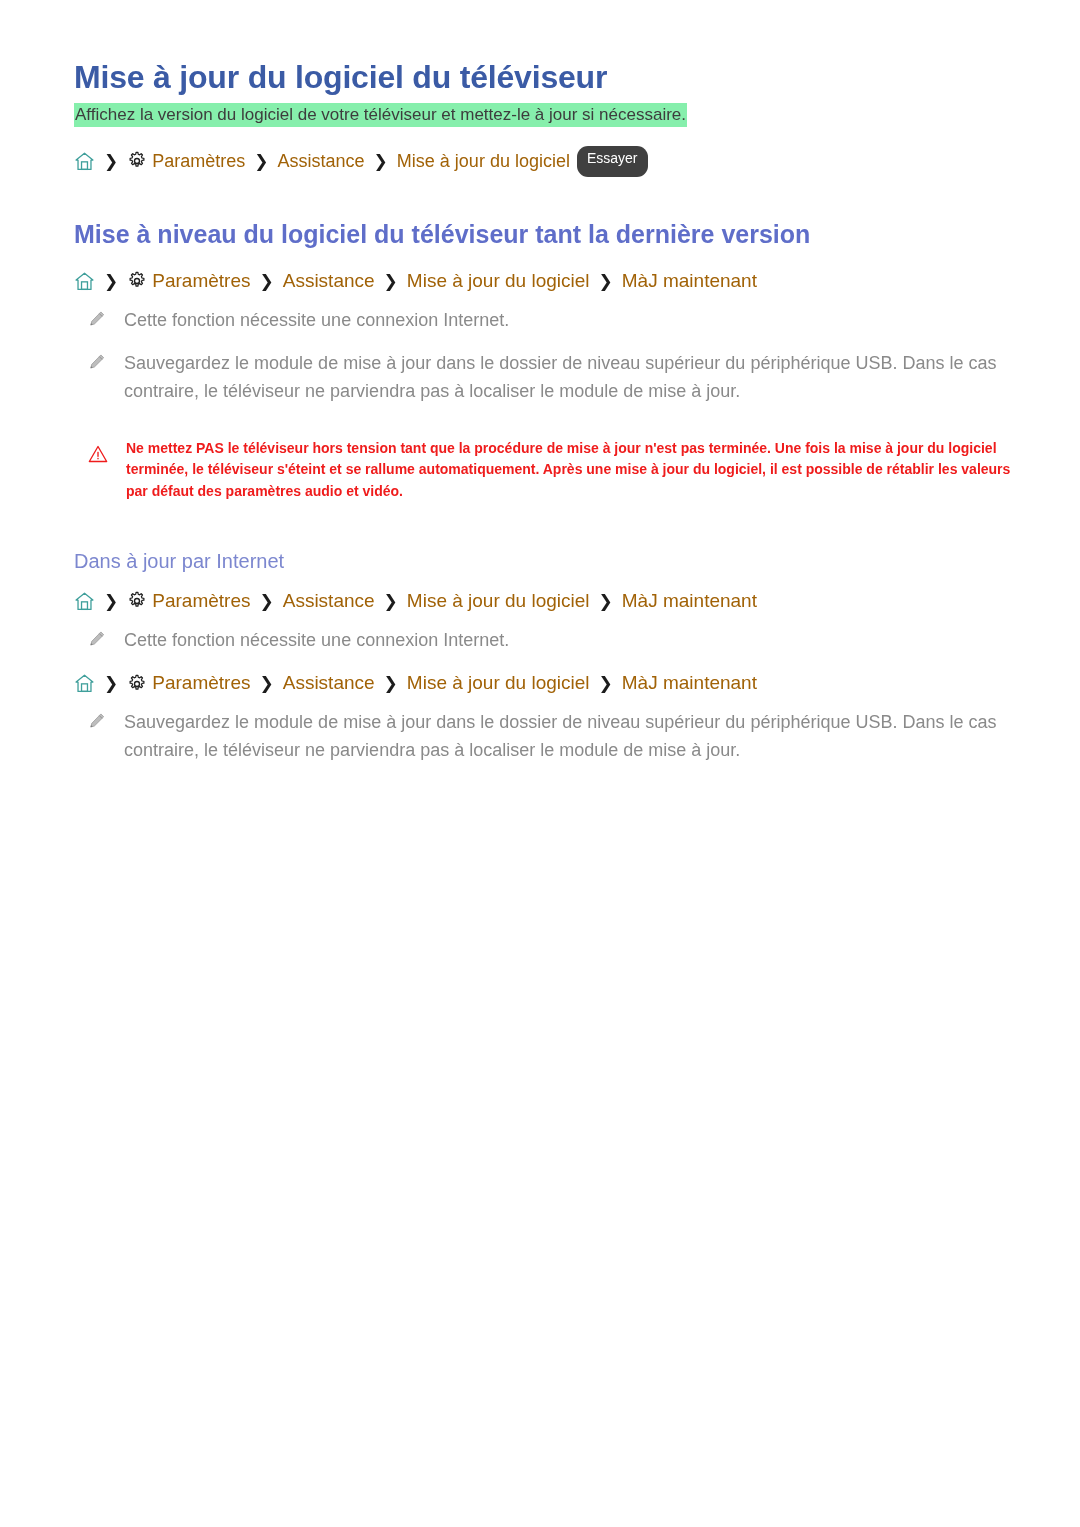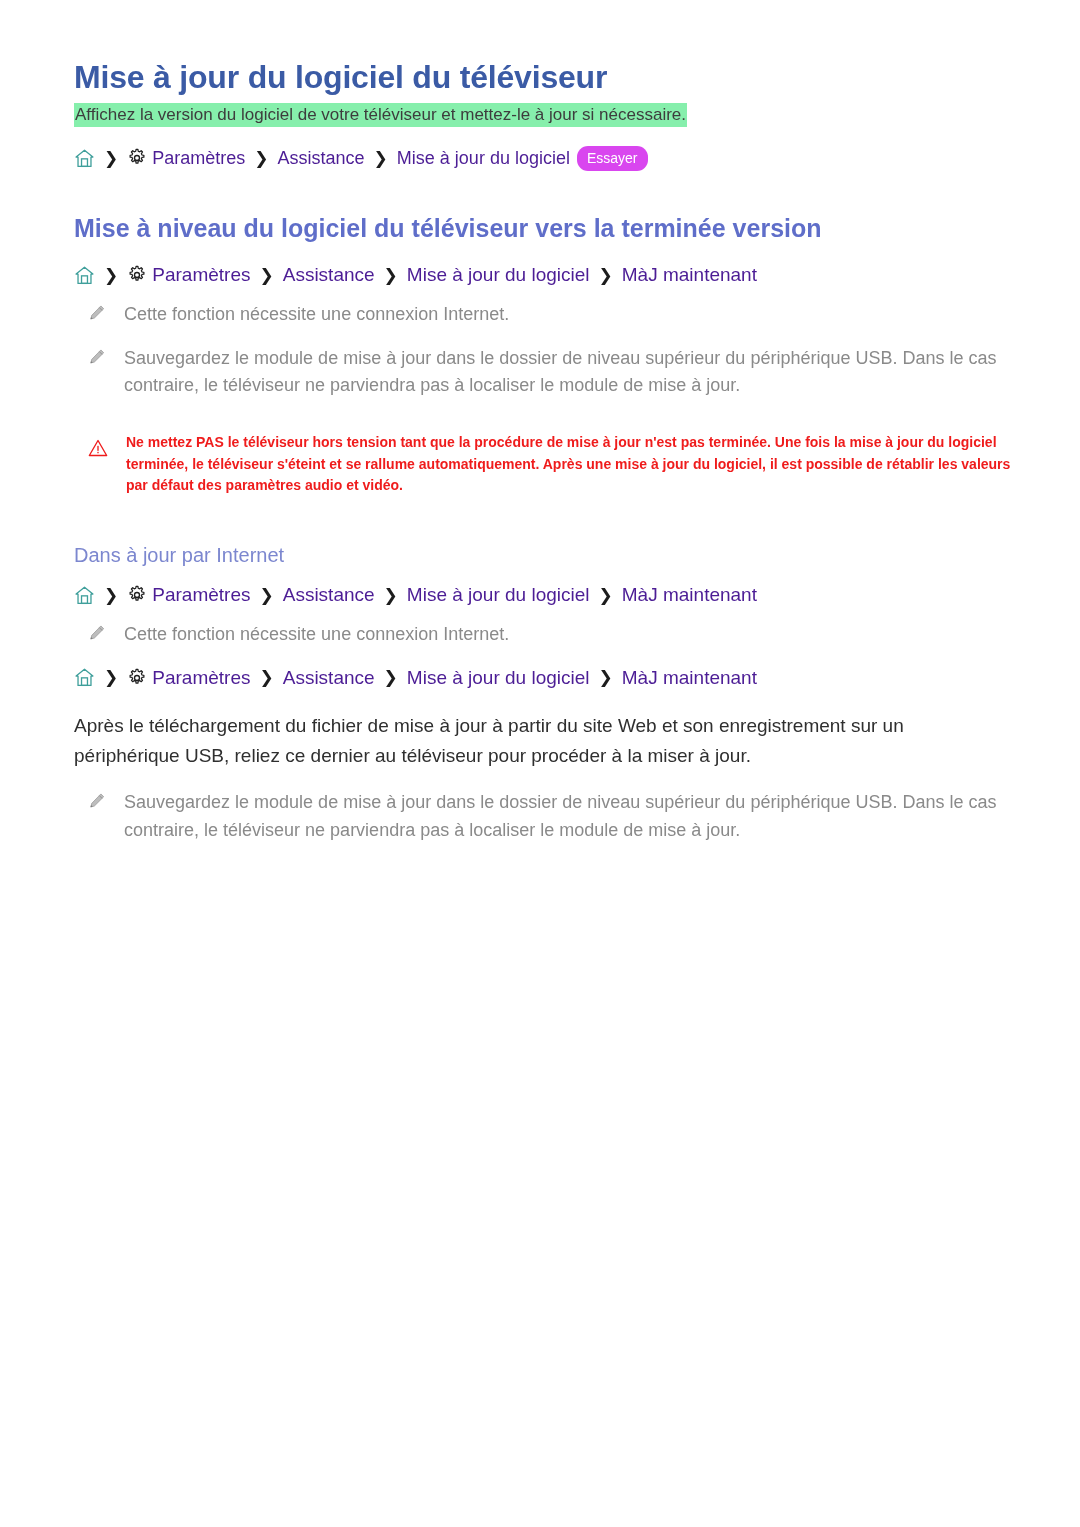--- a/index.html
+++ b/index.html
@@ -65,21 +65,21 @@
     align-items: center;
     flex-wrap: wrap;
     gap: 0;
     font-size: 19px;
     color: #15639f;
     margin: 0 0 12px 0;
     line-height: 1.4;
   }
   .breadcrumb.top { margin-bottom: 10px; font-size: 18px; }
   .breadcrumb .crumb {
-    color: #4c1d95;
+    color: #a16207;
     white-space: nowrap;
   }
   .breadcrumb .sep {
     color: #1c1c1c;
     font-weight: bold;
     font-size: 17px;
     margin: 0 9px;
     line-height: 1;
     display: inline-flex;
     align-items: center;
@@ -90,25 +90,25 @@
     justify-content: center;
     vertical-align: middle;
   }
   .ico-home { width: 21px; height: 21px; }
   .ico-gear { width: 20px; height: 20px; margin-right: 5px; }
 
   .try-badge {
     display: inline-flex;
     align-items: center;
     justify-content: center;
-    background: #d946ef;
+    background: #404040;
     color: #ffffff;
     font-size: 14px;
     line-height: 1;
-    padding: 5px 10px 6px 10px;
+    padding: 5px 10px 12px 10px;
     border-radius: 11px;
     margin-left: 7px;
     white-space: nowrap;
   }
 
   
   .note {
     display: flex;
     align-items: flex-start;
     margin: 0 0 16px 0;
@@ -183,21 +183,21 @@
       </svg>
     </span>
     <span class="crumb">Paramètres</span>
     <span class="sep">❯</span>
     <span class="crumb">Assistance</span>
     <span class="sep">❯</span>
     <span class="crumb">Mise à jour du logiciel</span>
     <span class="try-badge">Essayer</span>
   </div>
 
-  <h2 class="section-title">Mise à niveau du logiciel du téléviseur vers la terminée version</h2>
+  <h2 class="section-title">Mise à niveau du logiciel du téléviseur tant la dernière version</h2>
 
   <div class="breadcrumb">
     <span class="ico ico-home">
       <svg viewBox="0 0 24 24" width="21" height="21" aria-hidden="true">
         <path d="M12 2.6 2.4 10.4h2.2V21h14.8V10.4h2.2L12 2.6z" fill="none" stroke="#3f9f9b" stroke-width="1.5" stroke-linejoin="round"></path>
         <rect x="8.6" y="12.4" width="6.8" height="8.6" fill="none" stroke="#3f9f9b" stroke-width="1.5"></rect>
       </svg>
     </span>
     <span class="sep">❯</span>
     <span class="ico ico-gear">
@@ -301,21 +301,20 @@
     </span>
     <span class="crumb">Paramètres</span>
     <span class="sep">❯</span>
     <span class="crumb">Assistance</span>
     <span class="sep">❯</span>
     <span class="crumb">Mise à jour du logiciel</span>
     <span class="sep">❯</span>
     <span class="crumb">MàJ maintenant</span>
   </div>
 
-  <p class="body-text">Après le téléchargement du fichier de mise à jour à partir du site Web et son enregistrement sur un périphérique USB, reliez ce dernier au téléviseur pour procéder à la miser à jour.</p>
 
   <div class="note">
     <span class="ico ico-pencil">
       <svg viewBox="0 0 24 24" width="18" height="18" aria-hidden="true">
         <path d="M17.2 2.6 20.9 6.3 8.6 18.6 3.6 20.1 5.1 15.1 17.2 2.6z" fill="#bdbdbd" stroke="#9e9e9e" stroke-width="1.1" stroke-linejoin="round"></path>
         <path d="M15.1 4.8l3.7 3.7" stroke="#8c8c8c" stroke-width="1.1"></path>
         <path d="M3.6 20.1l2.6-.8-1.8-1.8-.8 2.6z" fill="#757575"></path>
       </svg>
     </span>
     <span class="note-text">Sauvegardez le module de mise à jour dans le dossier de niveau supérieur du périphérique USB. Dans le cas contraire, le téléviseur ne parviendra pas à localiser le module de mise à jour.</span>

